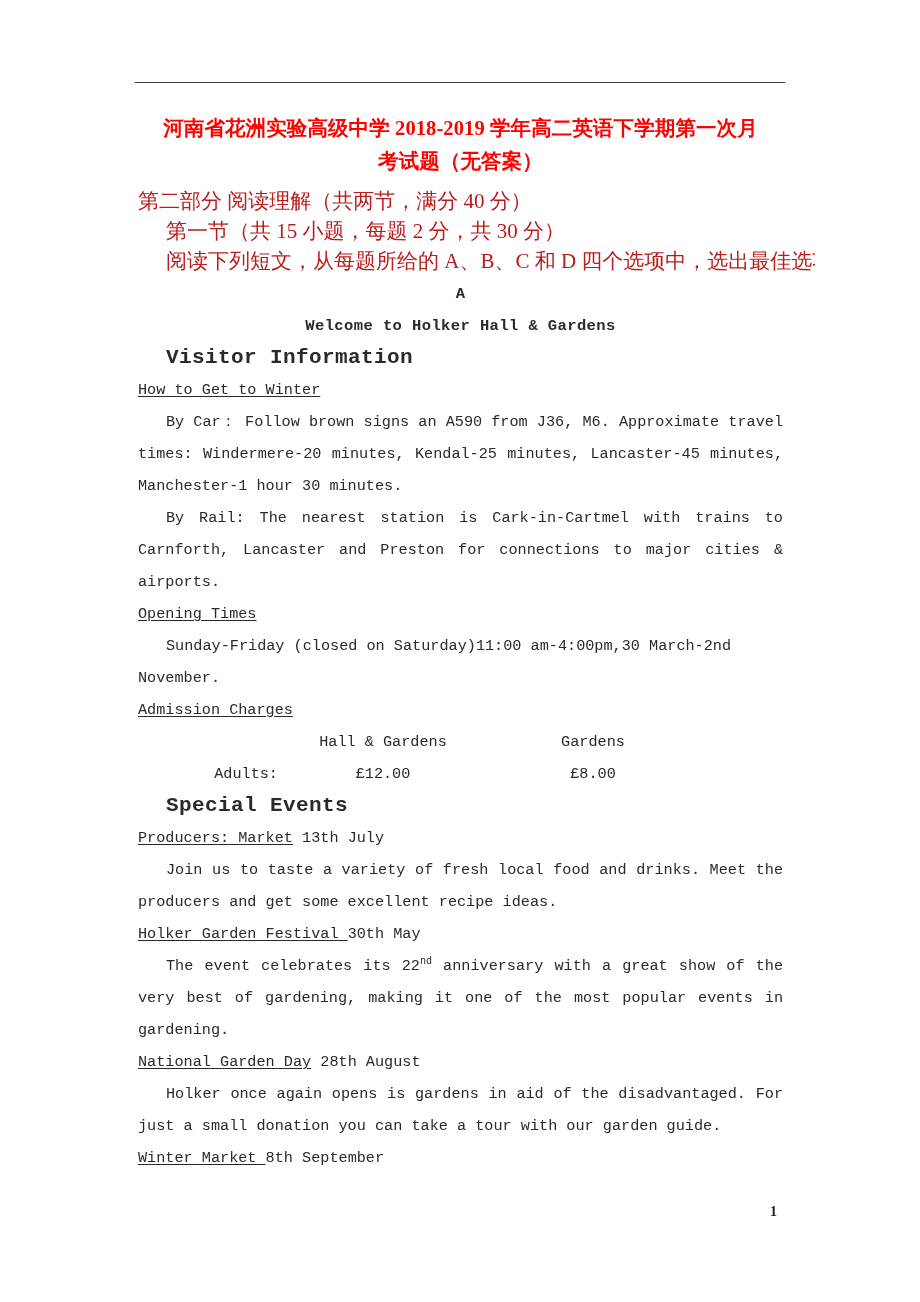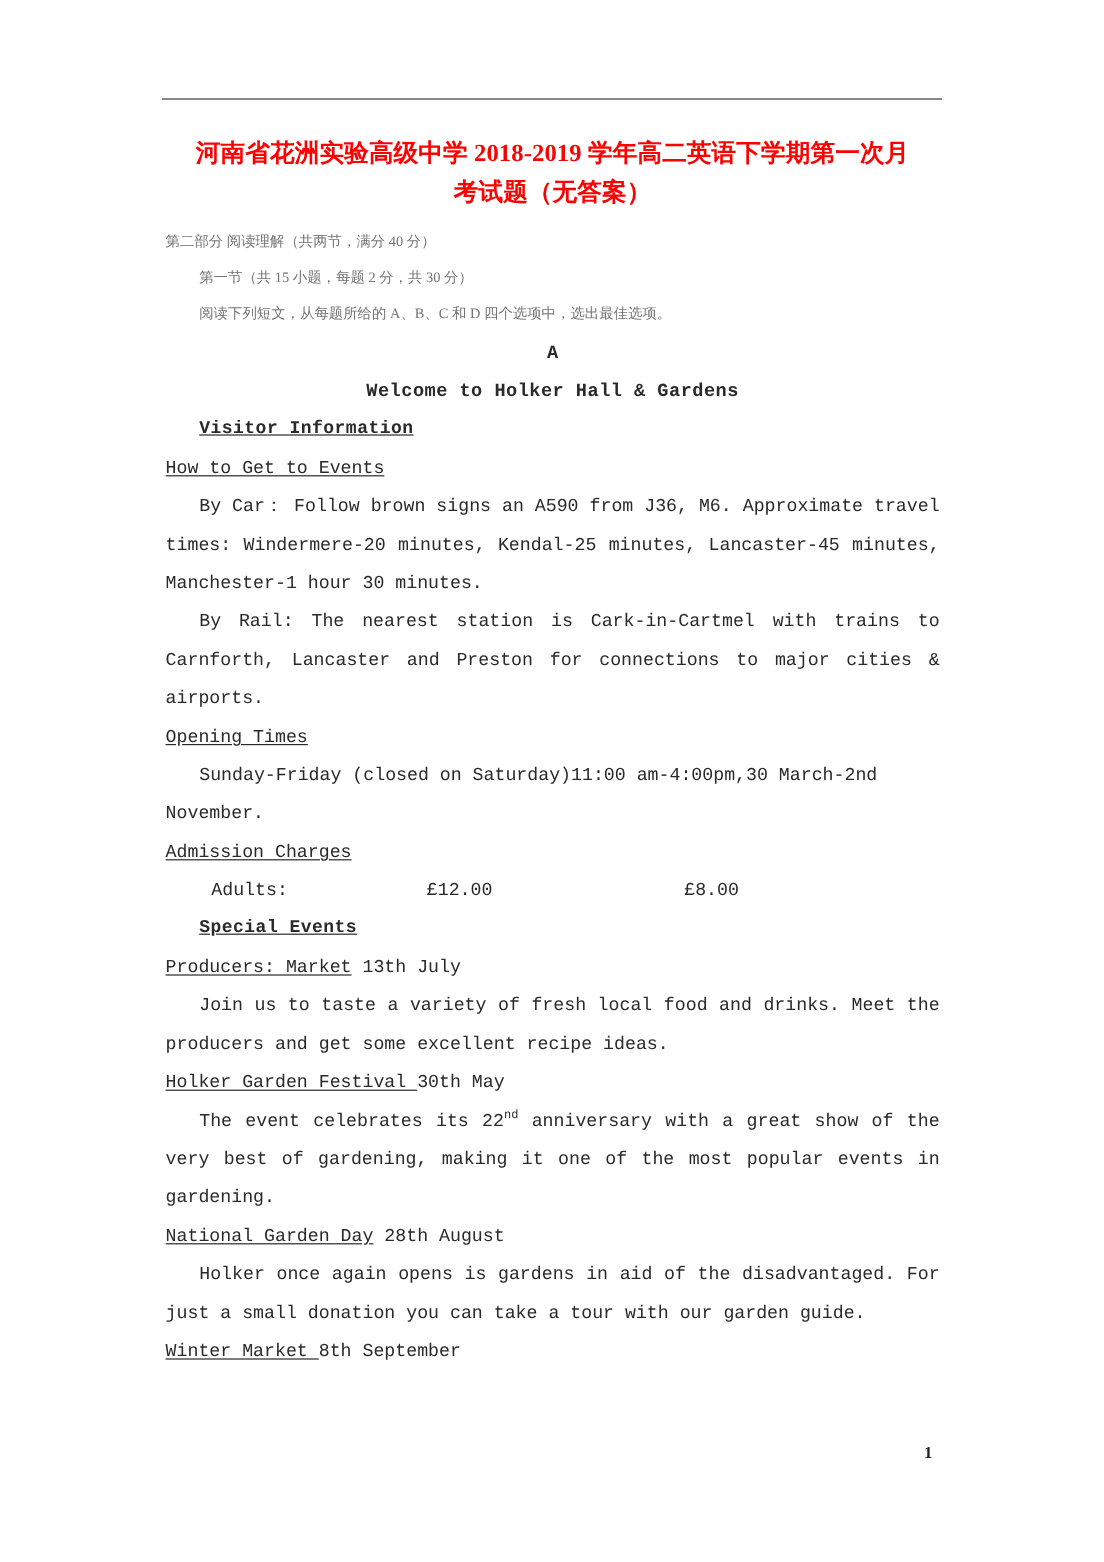--- a/index.html
+++ b/index.html
@@ -50,23 +50,23 @@
     font-size: 20.5px;
     line-height: 33px;
     text-align: center;
     letter-spacing: 0.1px;
     margin: 0 0 8px 0;
   }
 
   
   .cn-line {
     font-family: "Liberation Serif", "DejaVu Serif", serif;
-    font-size: 12px;
+    font-size: 21px;
     line-height: 30px;
-    color: #737373;
+    color: #b91c1c;
     white-space: nowrap;
   }
   .cn-line.indent { padding-left: 28px; }
 
   
   .mono {
     font-family: "Liberation Mono", "DejaVu Sans Mono", monospace;
     font-size: 15.2px;
     line-height: 32px;
     color: #2a2a2a;
@@ -81,25 +81,24 @@
   }
   .sec-head-center {
     text-align: center;
     font-weight: bold;
     font-size: 15.5px;
     line-height: 32px;
     letter-spacing: 0.4px;
   }
   .sub-head {
     font-weight: bold;
-    font-size: 15px;
+    font-size: 21px;
     line-height: 32px;
     padding-left: 28px;
     letter-spacing: 0.4px;
-    text-decoration: underline;
   }
   .u-head {
     line-height: 32px;
     font-size: 15.2px;
   }
   .u-head u { text-decoration: underline; text-underline-offset: 2px; }
 
   .para {
     line-height: 32px;
     font-size: 15.2px;
@@ -123,21 +122,21 @@
     table-layout: fixed;
   }
   .charges td {
     font-family: "Liberation Mono", "DejaVu Sans Mono", monospace;
     font-size: 15.2px;
     line-height: 32px;
     color: #2a2a2a;
     padding: 0;
     vertical-align: top;
   }
-  .col-label { width: 140px; text-align: center; }
+  .col-label { width: 140px; text-align: right; }
   .col-hall  { width: 210px; text-align: center; }
   .col-gard  { width: 210px; text-align: center; }
   .charges tr.head td { text-align: center; }
   .charges td.shift-left { padding-right: 22px; }
 
   
   .page-number {
     position: absolute;
     left: 770px;
     top: 1204px;
@@ -162,32 +161,37 @@
     </div>
 
     <div class="cn-line">第二部分 阅读理解（共两节，满分 40 分）</div>
     <div class="cn-line indent">第一节（共 15 小题，每题 2 分，共 30 分）</div>
     <div class="cn-line indent">阅读下列短文，从每题所给的 A、B、C 和 D 四个选项中，选出最佳选项。</div>
 
     <div class="mono sec-letter">A</div>
     <div class="mono sec-head-center">Welcome to Holker Hall &amp; Gardens</div>
     <div class="mono sub-head">Visitor Information</div>
 
-    <div class="mono u-head"><u>How to Get to Events</u></div>
+    <div class="mono u-head"><u>How to Get to Winter</u></div>
 
     <div class="mono para">By Car： Follow brown signs an A590 from J36, M6. Approximate travel times: Windermere-20 minutes, Kendal-25 minutes, Lancaster-45 minutes, Manchester-1 hour 30 minutes.</div>
     <div class="mono para">By Rail: The nearest station is Cark-in-Cartmel with trains to Carnforth, Lancaster and Preston for connections to major cities &amp; airports.</div>
 
     <div class="mono u-head"><u>Opening Times</u></div>
     <div class="mono para nojust">Sunday-Friday (closed on Saturday)11:00 am-4:00pm,30 March-2nd November.</div>
 
     <div class="mono u-head"><u>Admission Charges</u></div>
 
     <table class="charges">
       <tbody>
+          <tr class="head">
+        <td class="col-label"></td>
+        <td class="col-hall">Hall &amp; Gardens</td>
+        <td class="col-gard">Gardens</td>
+      </tr>
       <tr>
         <td class="col-label">Adults:</td>
         <td class="col-hall">£12.00</td>
         <td class="col-gard">£8.00</td>
       </tr>
     </tbody>
       </table>
 
     <div class="mono sub-head">Special Events</div>
 

